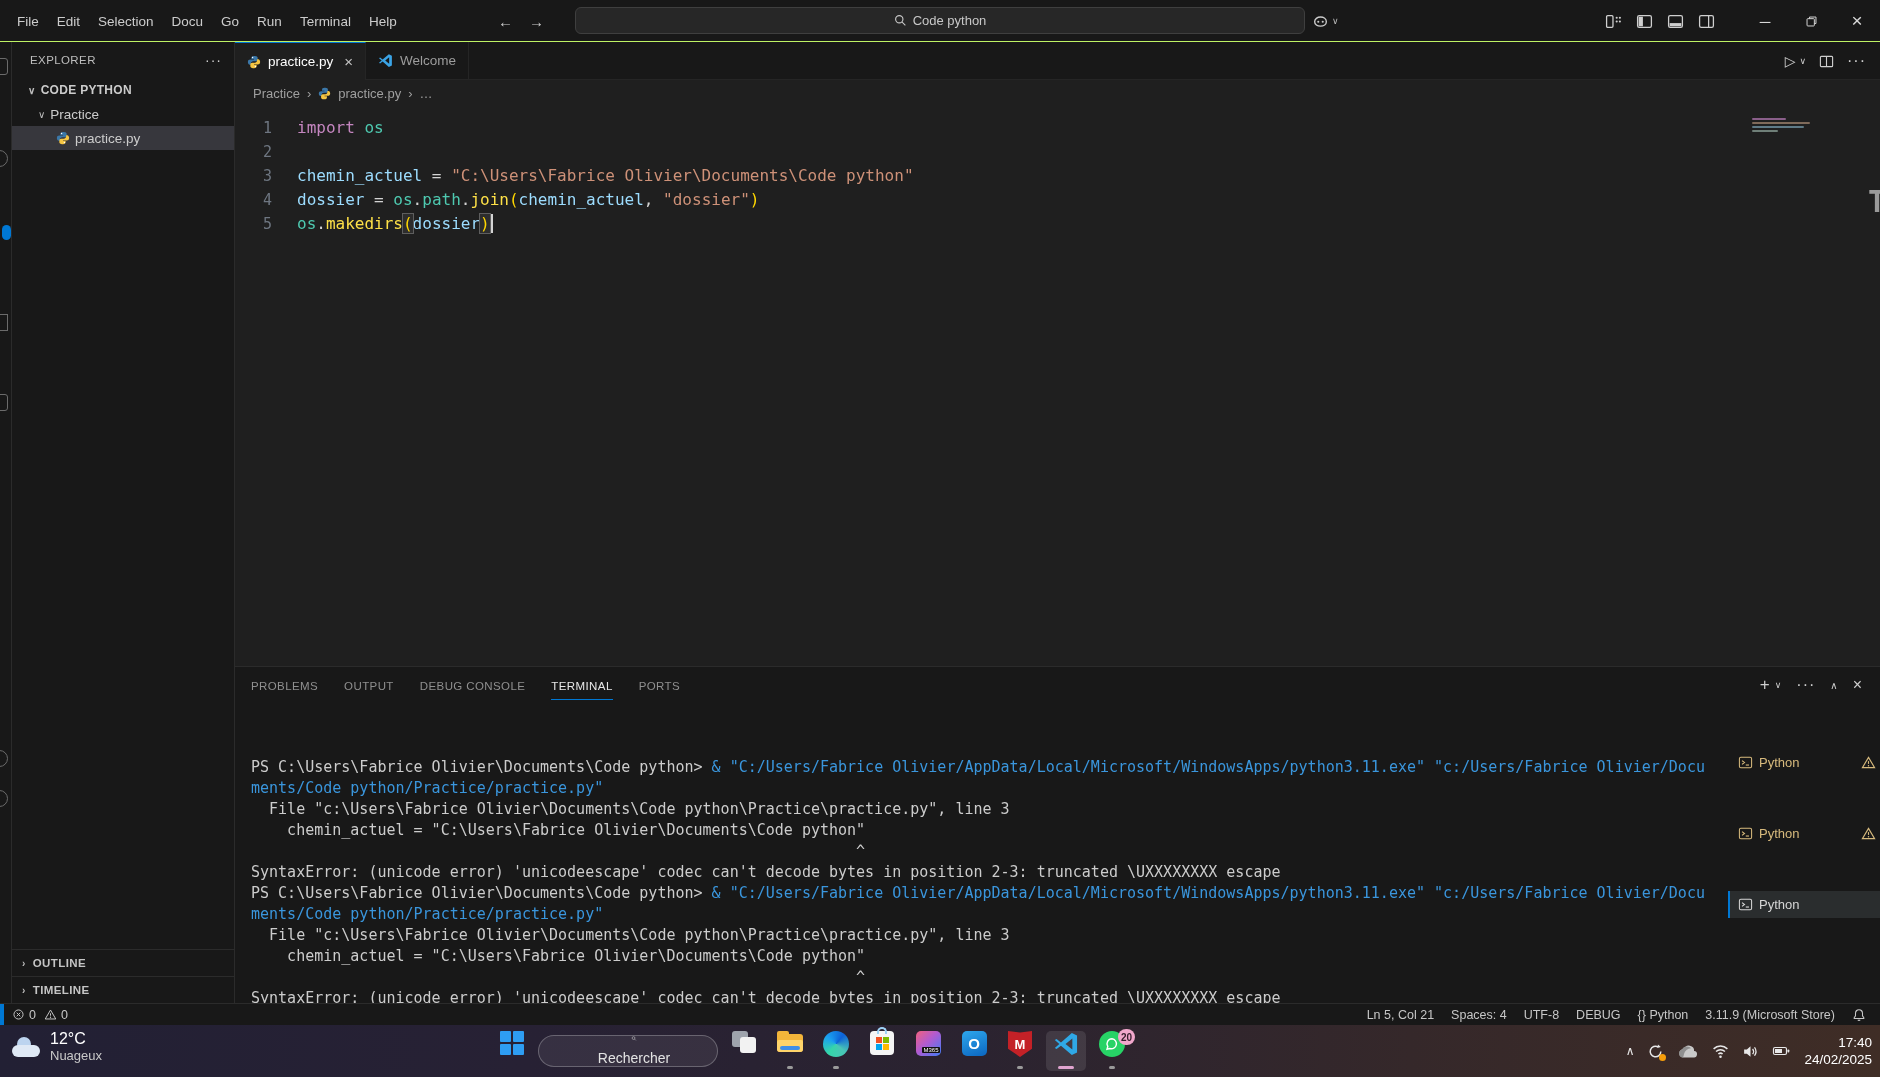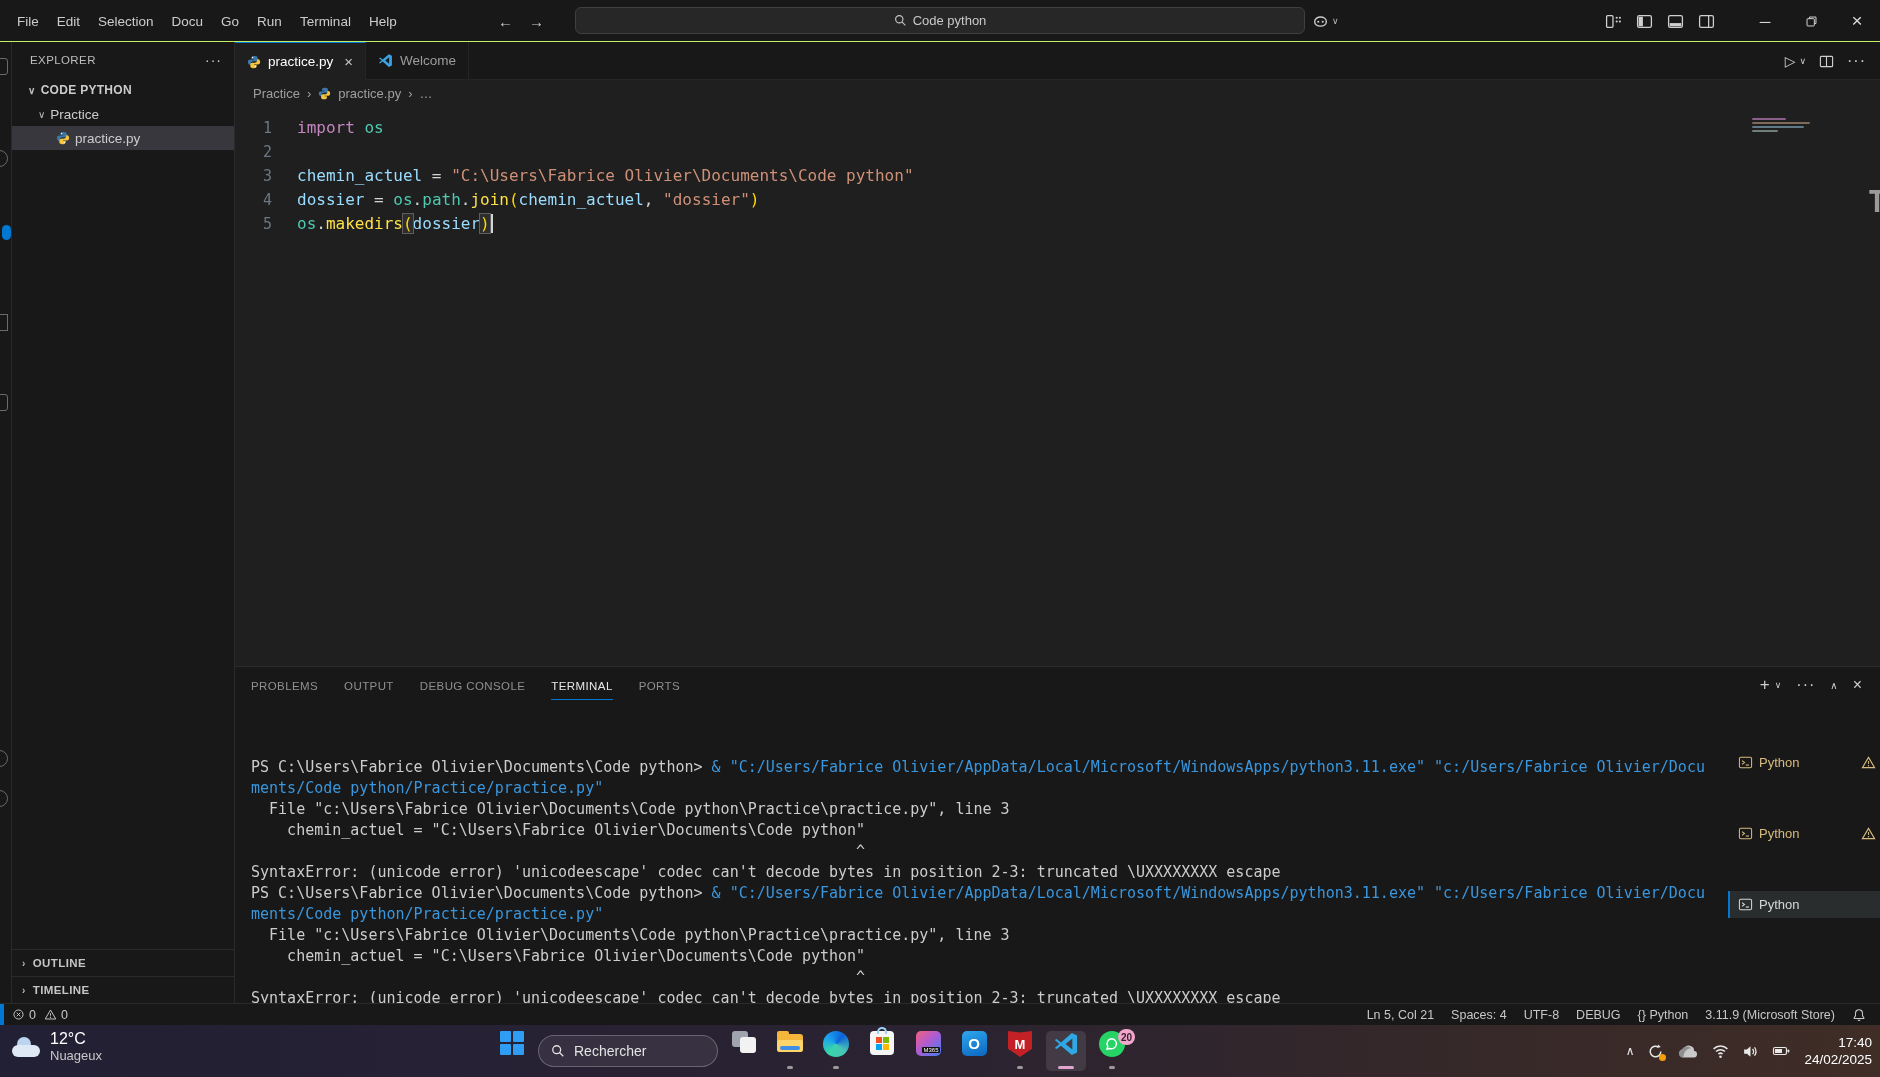--- a/index.html
+++ b/index.html
@@ -90,21 +90,21 @@
     background:linear-gradient(90deg,#222034 0%,#272134 28%,#2b2330 52%,#35282a 75%,#3f2d26 100%); }
   .weather { position:absolute; left:10px; top:5px; display:flex; align-items:center; gap:8px; }
   .weather-temp { font-size:16px; color:#ffffff; font-weight:normal; }
   .weather-desc { font-size:13px; color:#c9c9c9; }
   .tb-center { position:absolute; left:492px; top:0; height:52px; display:flex; align-items:center; gap:6px; }
   .tb-cell { width:40px; height:40px; border-radius:5px; display:flex; flex-direction:column; align-items:center; position:relative; }
   .tb-cell.active-app { background:rgba(255,255,255,.10); }
   .run-dot { position:absolute; bottom:2px; width:6px; height:3px; border-radius:2px; background:#9a9a9a; }
   .run-dot.wide { width:16px; background:#e0a4cf; }
   .tb-search { height:32px; width:180px; background:rgba(255,255,255,.07); border:1px solid rgba(255,255,255,.25); border-radius:16px;
-    display:flex; align-items:center; gap:9px; padding-left:12px; color:#e3e3e3; font-size:14px; }
+    display:flex; align-items:center; gap:9px; padding-left:12px; color:#e3e3e3; font-size:14px;flex-direction:column; }
   .tb-badge { position:absolute; top:-2px; right:-3px; min-width:17px; height:16px; border-radius:9px; background:#f1a7cb; color:#3a2030;
     font-size:10px; font-weight:bold; display:flex; align-items:center; justify-content:center; padding:0 3px; }
   .m365-tag { position:absolute; bottom:3px; right:1px; background:#111; color:#fff; font-size:6px; padding:0 1px; border-radius:1px; }
   .tray { position:absolute; right:8px; top:0; height:52px; display:flex; align-items:center; gap:13px; }
   .tray-time { text-align:right; color:#ffffff; font-size:13.5px; line-height:17px; }
 
   
   .win-logo { display:grid; grid-template-columns:11px 11px; grid-template-rows:11px 11px; gap:2px; }
   .win-logo div { background:#2e9df3; border-radius:1px; }
   .folder-icon { position:relative; width:26px; height:21px; }

